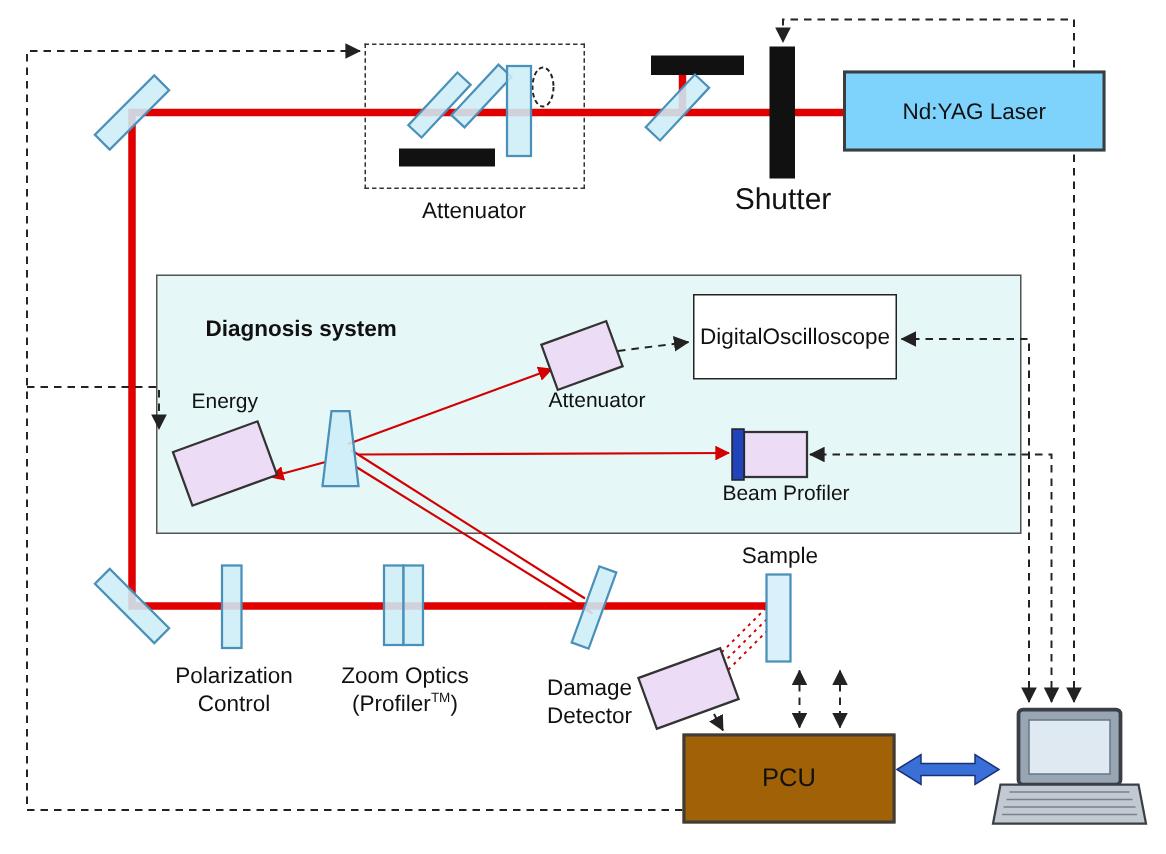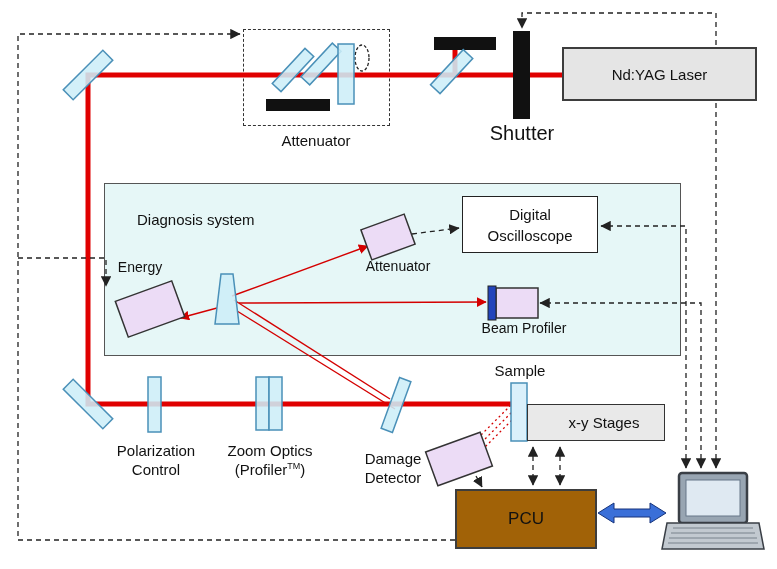--- a/index.html
+++ b/index.html
@@ -7,25 +7,25 @@
   html,body{background:#ffffff}
   body{font-family:"Liberation Sans",sans-serif;color:#111}
   #stage{position:relative;width:777px;height:569px;background:#fff;overflow:hidden}
   svg{position:absolute;left:0;top:0;z-index:1}
   .panel{position:absolute;z-index:0}
   .box{position:absolute;z-index:2;display:flex;align-items:center;justify-content:center;
        color:#111;text-align:center}
   .lbl{position:absolute;z-index:3;color:#111;font-size:14px;line-height:1.28;text-align:center}
   #diagnosis-box{left:104px;top:183px;width:577px;height:173px;background:#e6f7f7;
        border:1.5px solid #555}
-  #diagnosis-title{position:absolute;left:32px;top:27px;font-weight:normal;font-size:15px;z-index:3}
+  #diagnosis-title{position:absolute;left:32px;top:27px;font-weight:bold;font-size:15px;z-index:3}
   #attenuator-box{left:243px;top:29px;width:147px;height:97px;border:1.7px dashed #333;z-index:0;position:absolute}
-  #laser-box{left:562px;top:47px;width:195px;height:54px;background:#e5e5e5;border:2px solid #3d3d3d;font-size:15px}
+  #laser-box{left:562px;top:47px;width:175px;height:54px;background:#7dd3fc;border:2px solid #3d3d3d;font-size:15px}
   #scope-box{left:462px;top:196px;width:136px;height:57px;background:#fff;border:1.7px solid #222;
-       font-size:15px;flex-direction:column;line-height:1.4}
+       font-size:15px;flex-direction:row;line-height:1.4}
   #stages-box{left:527px;top:404px;width:138px;height:37px;background:#e9e9e9;border:1.7px solid #333;
        font-size:15px;padding-left:16px}
   #pcu-box{left:455px;top:489px;width:142px;height:60px;background:#a16207;border:2px solid #3d3d3d;font-size:17px}
   sup{font-size:9px;vertical-align:super}
 </style>
 </head>
 <body>
 
 <div id="stage">
 
@@ -111,30 +111,27 @@
     </g>
   </svg>
 
   <div id="laser-box" class="box">
     <span>Nd:YAG Laser</span>
   </div>
   <div id="scope-box" class="box">
     <div>Digital</div>
     <div>Oscilloscope</div>
   </div>
-  <div id="stages-box" class="box">
-    <span>x-y Stages</span>
-  </div>
   <div id="pcu-box" class="box">
     <span>PCU</span>
   </div>
 
   <div class="lbl" style="left:478px;top:121px;width:88px;font-size:20px">Shutter</div>
   <div class="lbl" style="left:264px;top:131px;width:104px;font-size:15px">Attenuator</div>
-  <div class="lbl" style="left:108px;top:259px;width:64px;text-align:center">Energy</div>
+  <div class="lbl" style="left:108px;top:259px;width:64px;text-align:right">Energy</div>
   <div class="lbl" style="left:348px;top:258px;width:100px">Attenuator</div>
   <div class="lbl" style="left:474px;top:320px;width:100px">Beam Profiler</div>
   <div class="lbl" style="left:489px;top:361px;width:62px;font-size:15px">Sample</div>
   <div class="lbl" style="left:108px;top:441px;width:96px;font-size:15px">
     <div>Polarization</div>
     <div>Control</div>
   </div>
   <div class="lbl" style="left:212px;top:441px;width:116px;font-size:15px">
     <div>Zoom Optics</div>
     <div><span>(Profiler</span><sup>TM</sup><span>)</span></div>

